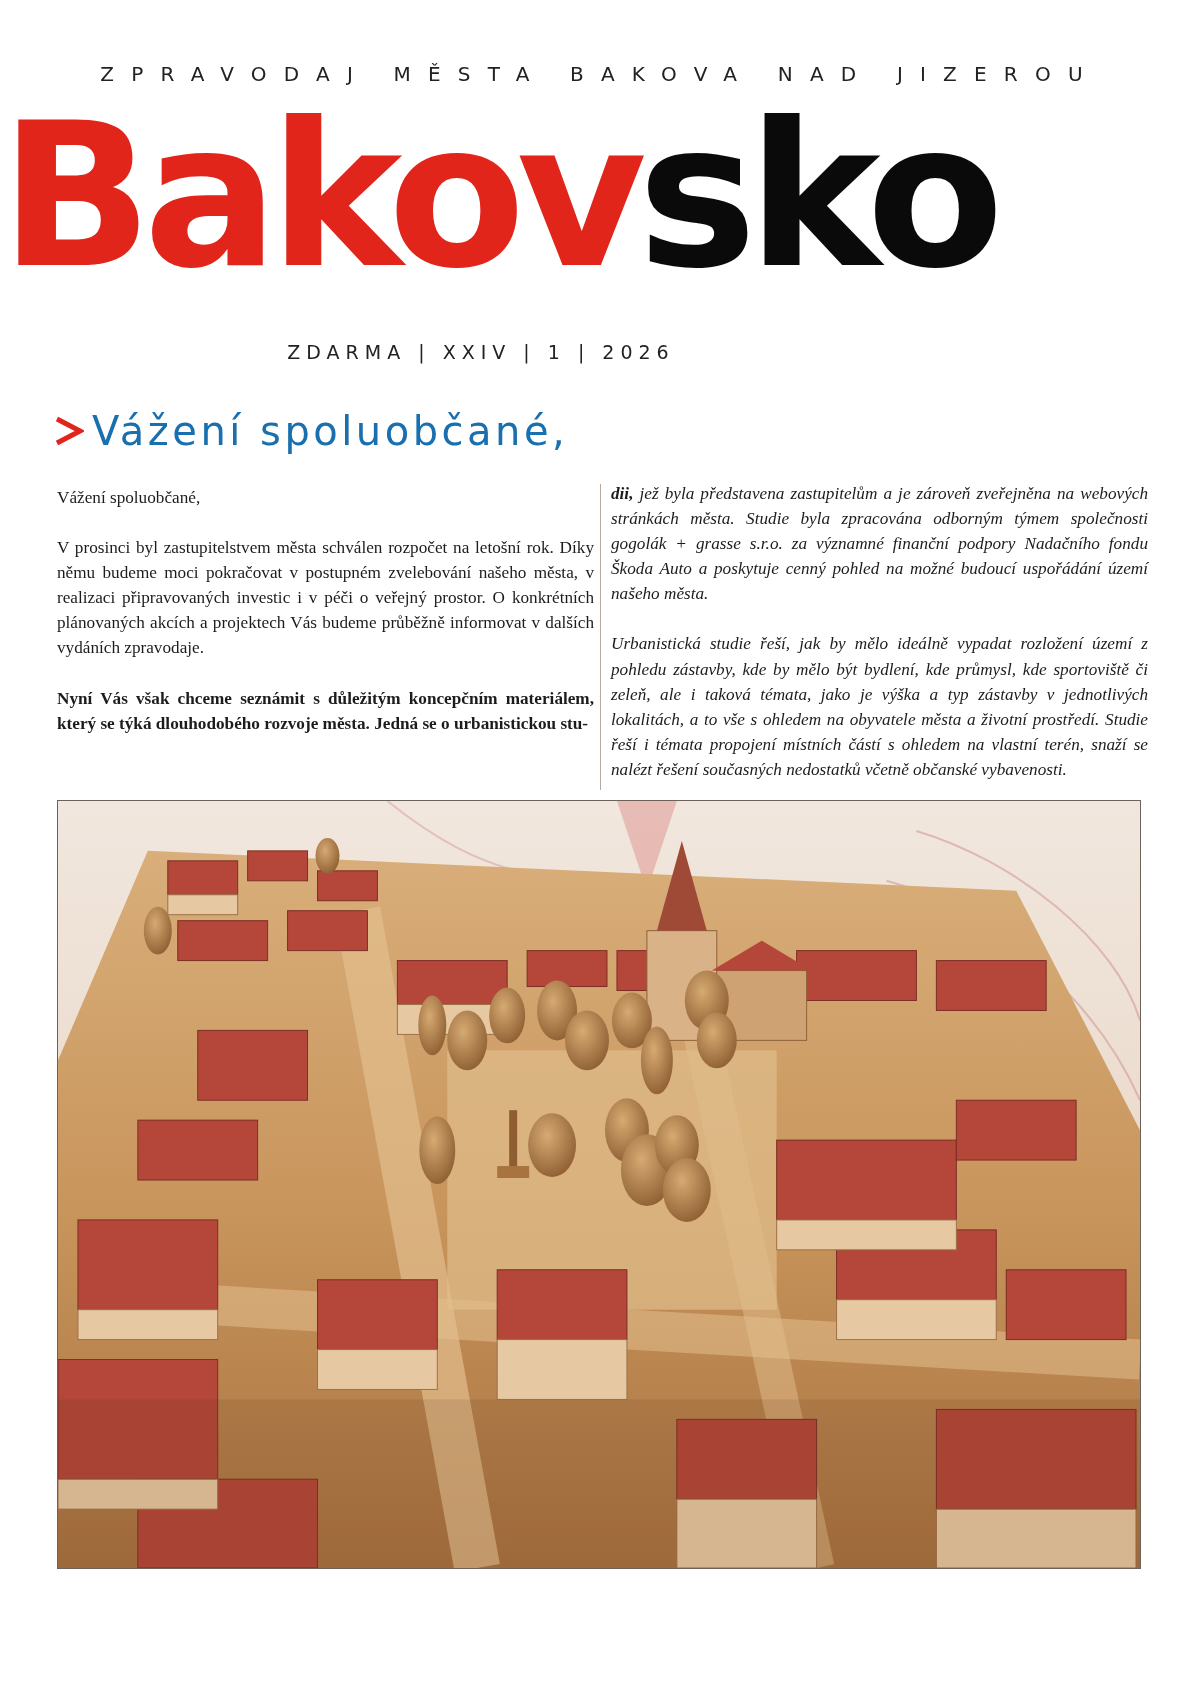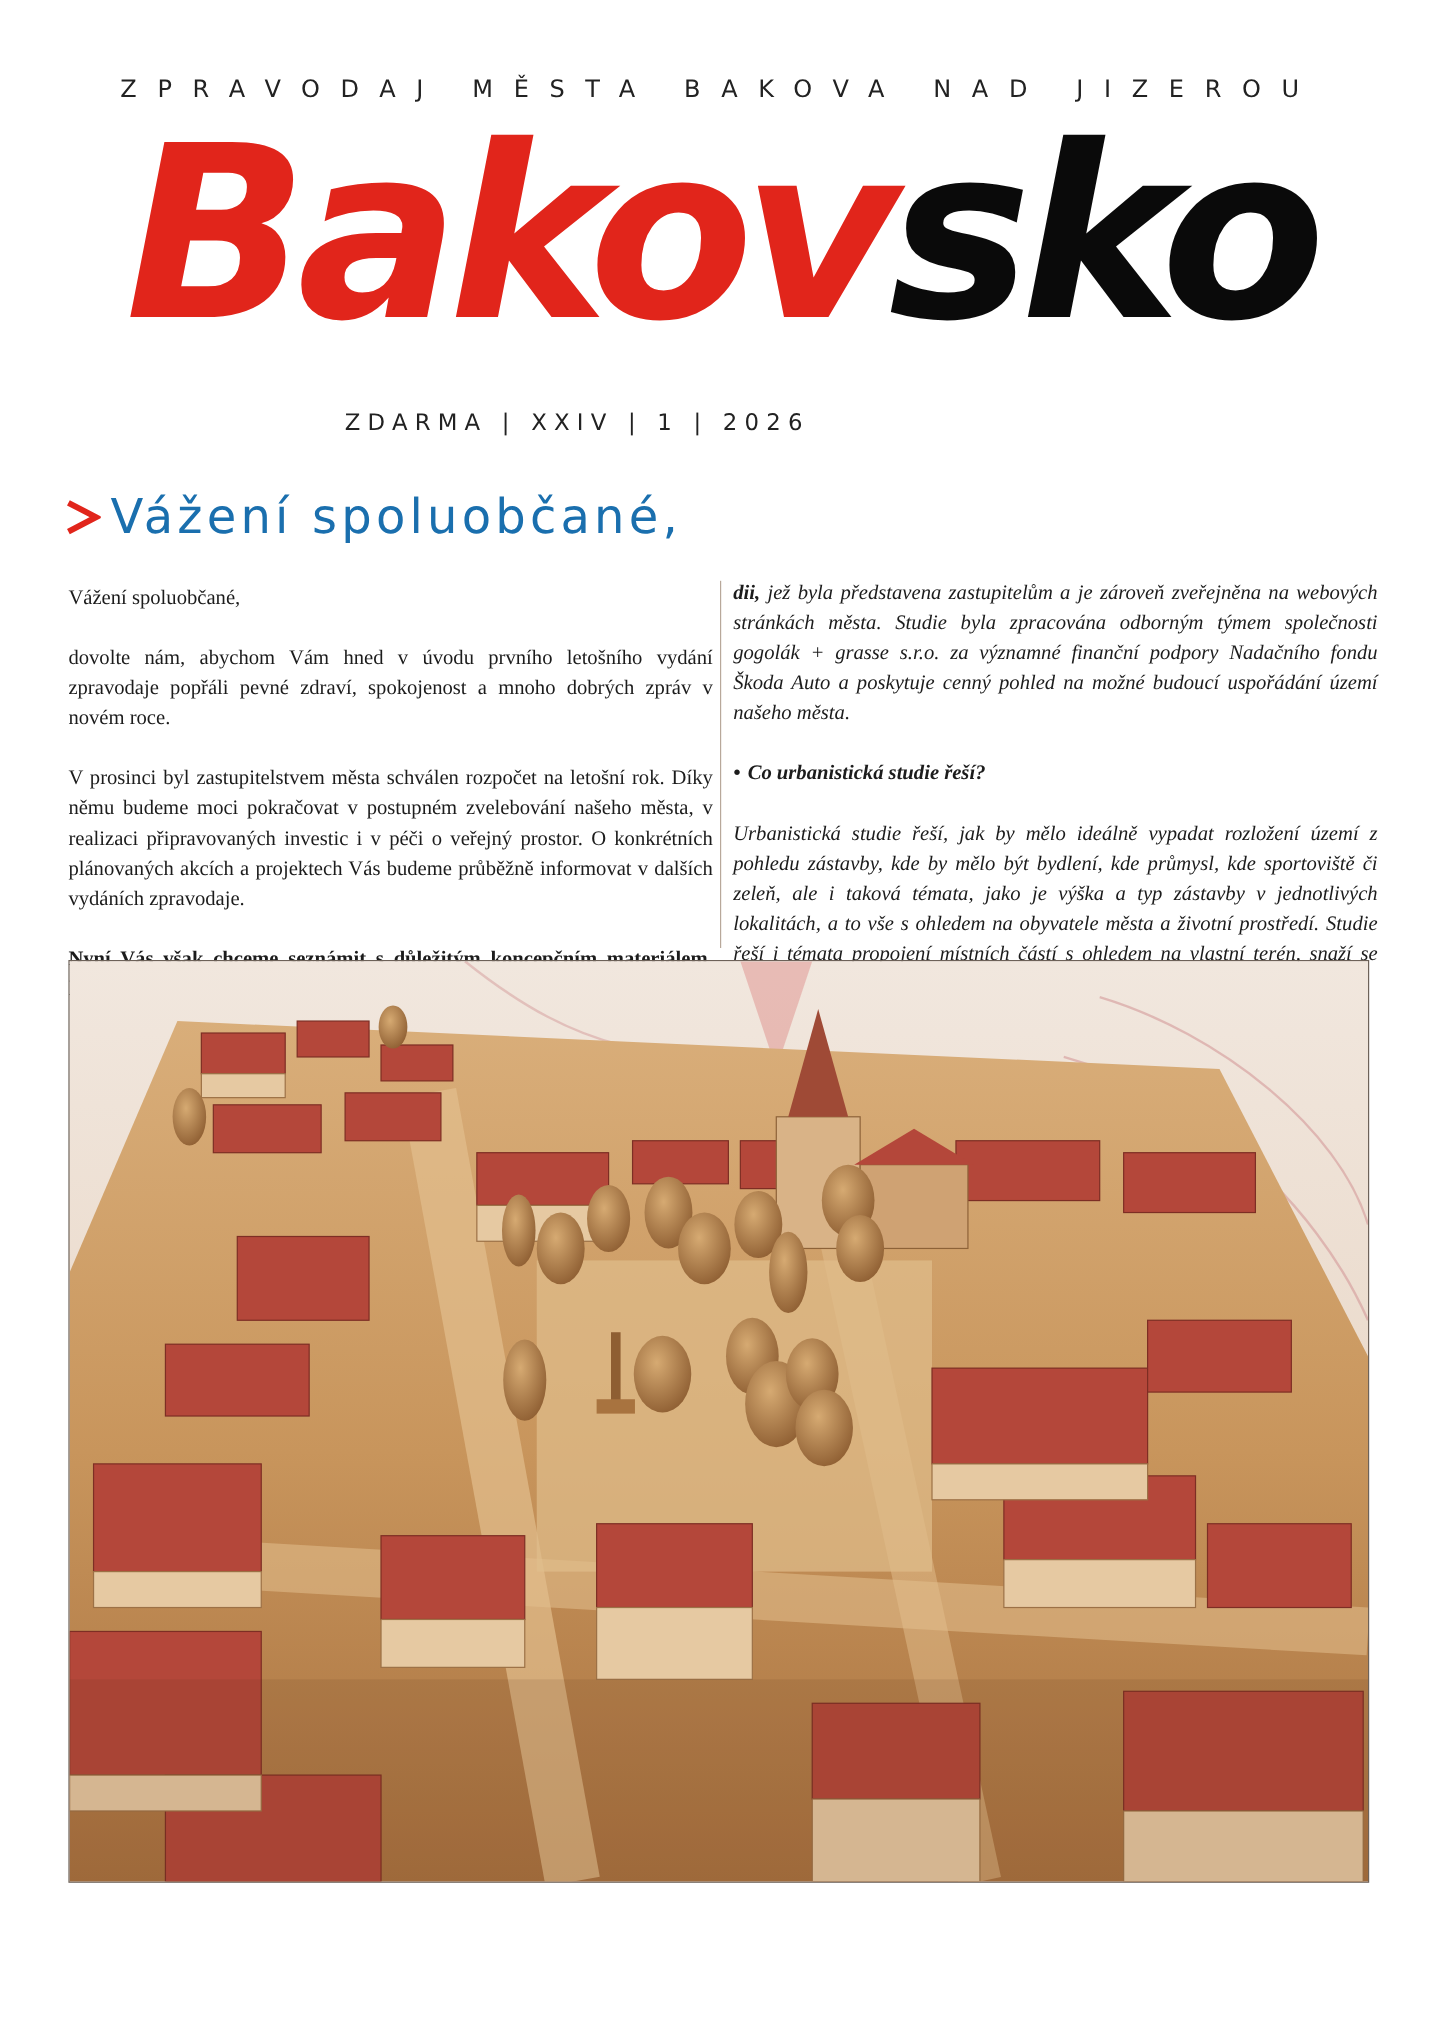--- a/index.html
+++ b/index.html
@@ -4,23 +4,23 @@
 <style>
   html, body { margin: 0; padding: 0; background: #ffffff; }
   body { width: 1200px; height: 1697px; position: relative; overflow: hidden; font-family: "Liberation Serif", serif; color: #1a1a1a; }
 
   .masthead-top {
     position: absolute; left: 0; top: 62px; width: 1200px; text-align: center;
     font-family: "DejaVu Sans", sans-serif; font-size: 20px; letter-spacing: 17.2px;
     color: #222; font-weight: 400; box-sizing: border-box;
   }
   .logo {
-    position: absolute; left: 0; top: 96px; width: 1200px; text-align: center;
+    position: absolute; left: 0; top: 96px; width: 1200px; text-align: left;
     font-family: "DejaVu Sans", sans-serif; font-weight: 700; font-size: 200px;
-    line-height: 1; letter-spacing: -9px; font-style: italic;
+    line-height: 1; letter-spacing: -9px;
   }
   .logo .red { color: #e1251b; }
   .logo .black { color: #0a0a0a; }
 
   .issue-line {
     position: absolute; left: 0; top: 341px; width: 962px; text-align: center;
     font-family: "DejaVu Sans", sans-serif; font-size: 19px; letter-spacing: 6px; color: #222;
   }
 
   .headline {
@@ -64,30 +64,28 @@
 
 <div class="headline">
   <svg class="chev" viewBox="0 0 30 34">
     <polyline points="3,5 26,17 3,29" fill="none" stroke="#e1251b" stroke-width="5" stroke-linejoin="miter"></polyline>
   </svg>
   <span>Vážení spoluobčané,</span>
 </div>
 
 <div class="col col-left">
   <p class="greeting">Vážení spoluobčané,</p>
-  <p>dovolte nám, abychom Vám hned v úvodu prvního letošního vydání zpravodaje popřáli pevné zdraví, spokojenost a mnoho dobrých zpráv v novém roce.</p>
   <p>V prosinci byl zastupitelstvem města schválen rozpočet na letošní rok. Díky němu budeme moci pokračovat v postupném zvelebování našeho města, v realizaci připravovaných investic i v péči o veřejný prostor. O konkrétních plánovaných akcích a projektech Vás budeme průběžně informovat v dalších vydáních zpravodaje.</p>
   <p class="bold">Nyní Vás však chceme seznámit s důležitým koncepčním materiálem, který se týká dlouhodobého rozvoje města. Jedná se o urbanistickou stu-</p>
 </div>
 
 <div class="divider"></div>
 
 <div class="col col-right">
   <p><span class="bold">dii,</span><span> jež byla představena zastupitelům a je zároveň zveřejněna na webových stránkách města. Studie byla zpracována odborným týmem společnosti gogolák + grasse s.r.o. za významné finanční podpory Nadačního fondu Škoda Auto a poskytuje cenný pohled na možné budoucí uspořádání území našeho města.</span></p>
-  <p class="subhead"><span class="bullet">•</span><span>Co urbanistická studie řeší?</span></p>
   <p>Urbanistická studie řeší, jak by mělo ideálně vypadat rozložení území z pohledu zástavby, kde by mělo být bydlení, kde průmysl, kde sportoviště či zeleň, ale i taková témata, jako je výška a typ zástavby v jednotlivých lokalitách, a to vše s ohledem na obyvatele města a životní prostředí. Studie řeší i témata propojení místních částí s ohledem na vlastní terén, snaží se nalézt řešení současných nedostatků včetně občanské vybavenosti.</p>
 </div>
 
 <div class="photo" title="Wooden architectural model of a town square with red-roofed houses, a church with a spire, a column monument and carved trees">
   <svg viewBox="0 0 1084 769" preserveAspectRatio="none">
     <defs>
       <linearGradient id="bg" x1="0" y1="0" x2="0" y2="1">
         <stop offset="0" stop-color="#f1e7de"></stop>
         <stop offset="1" stop-color="#e4cdb8"></stop>
       </linearGradient>

